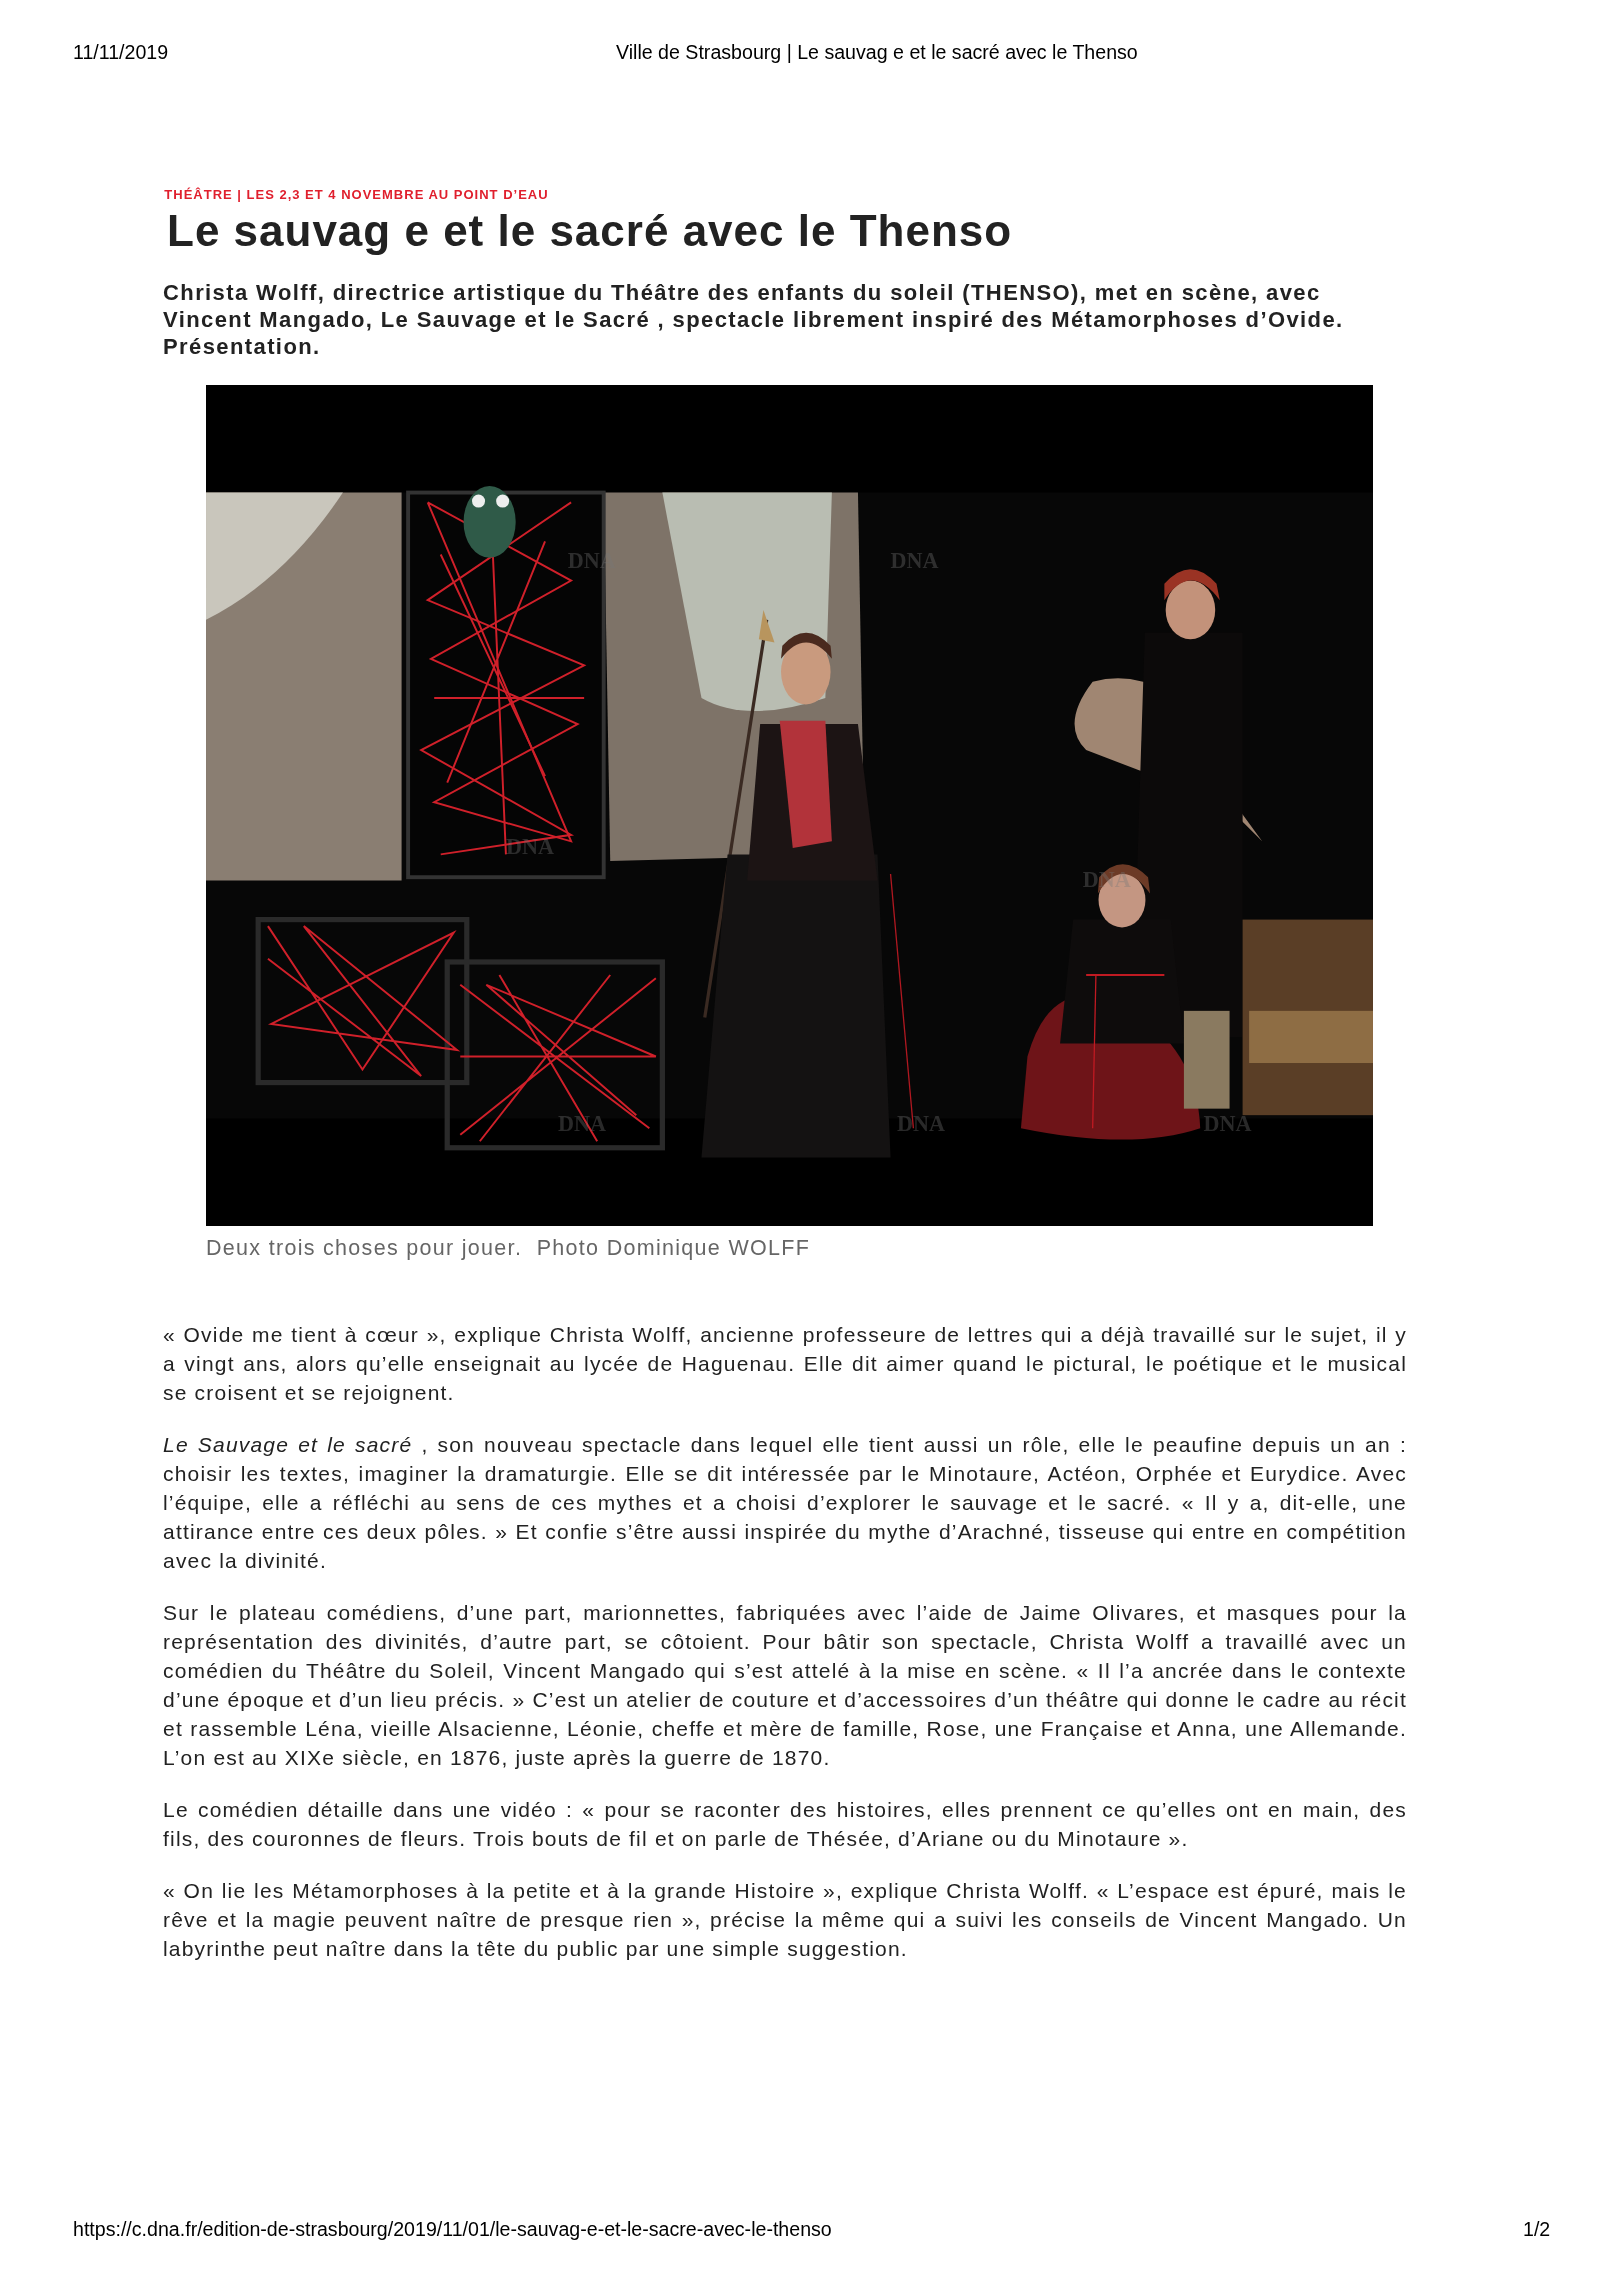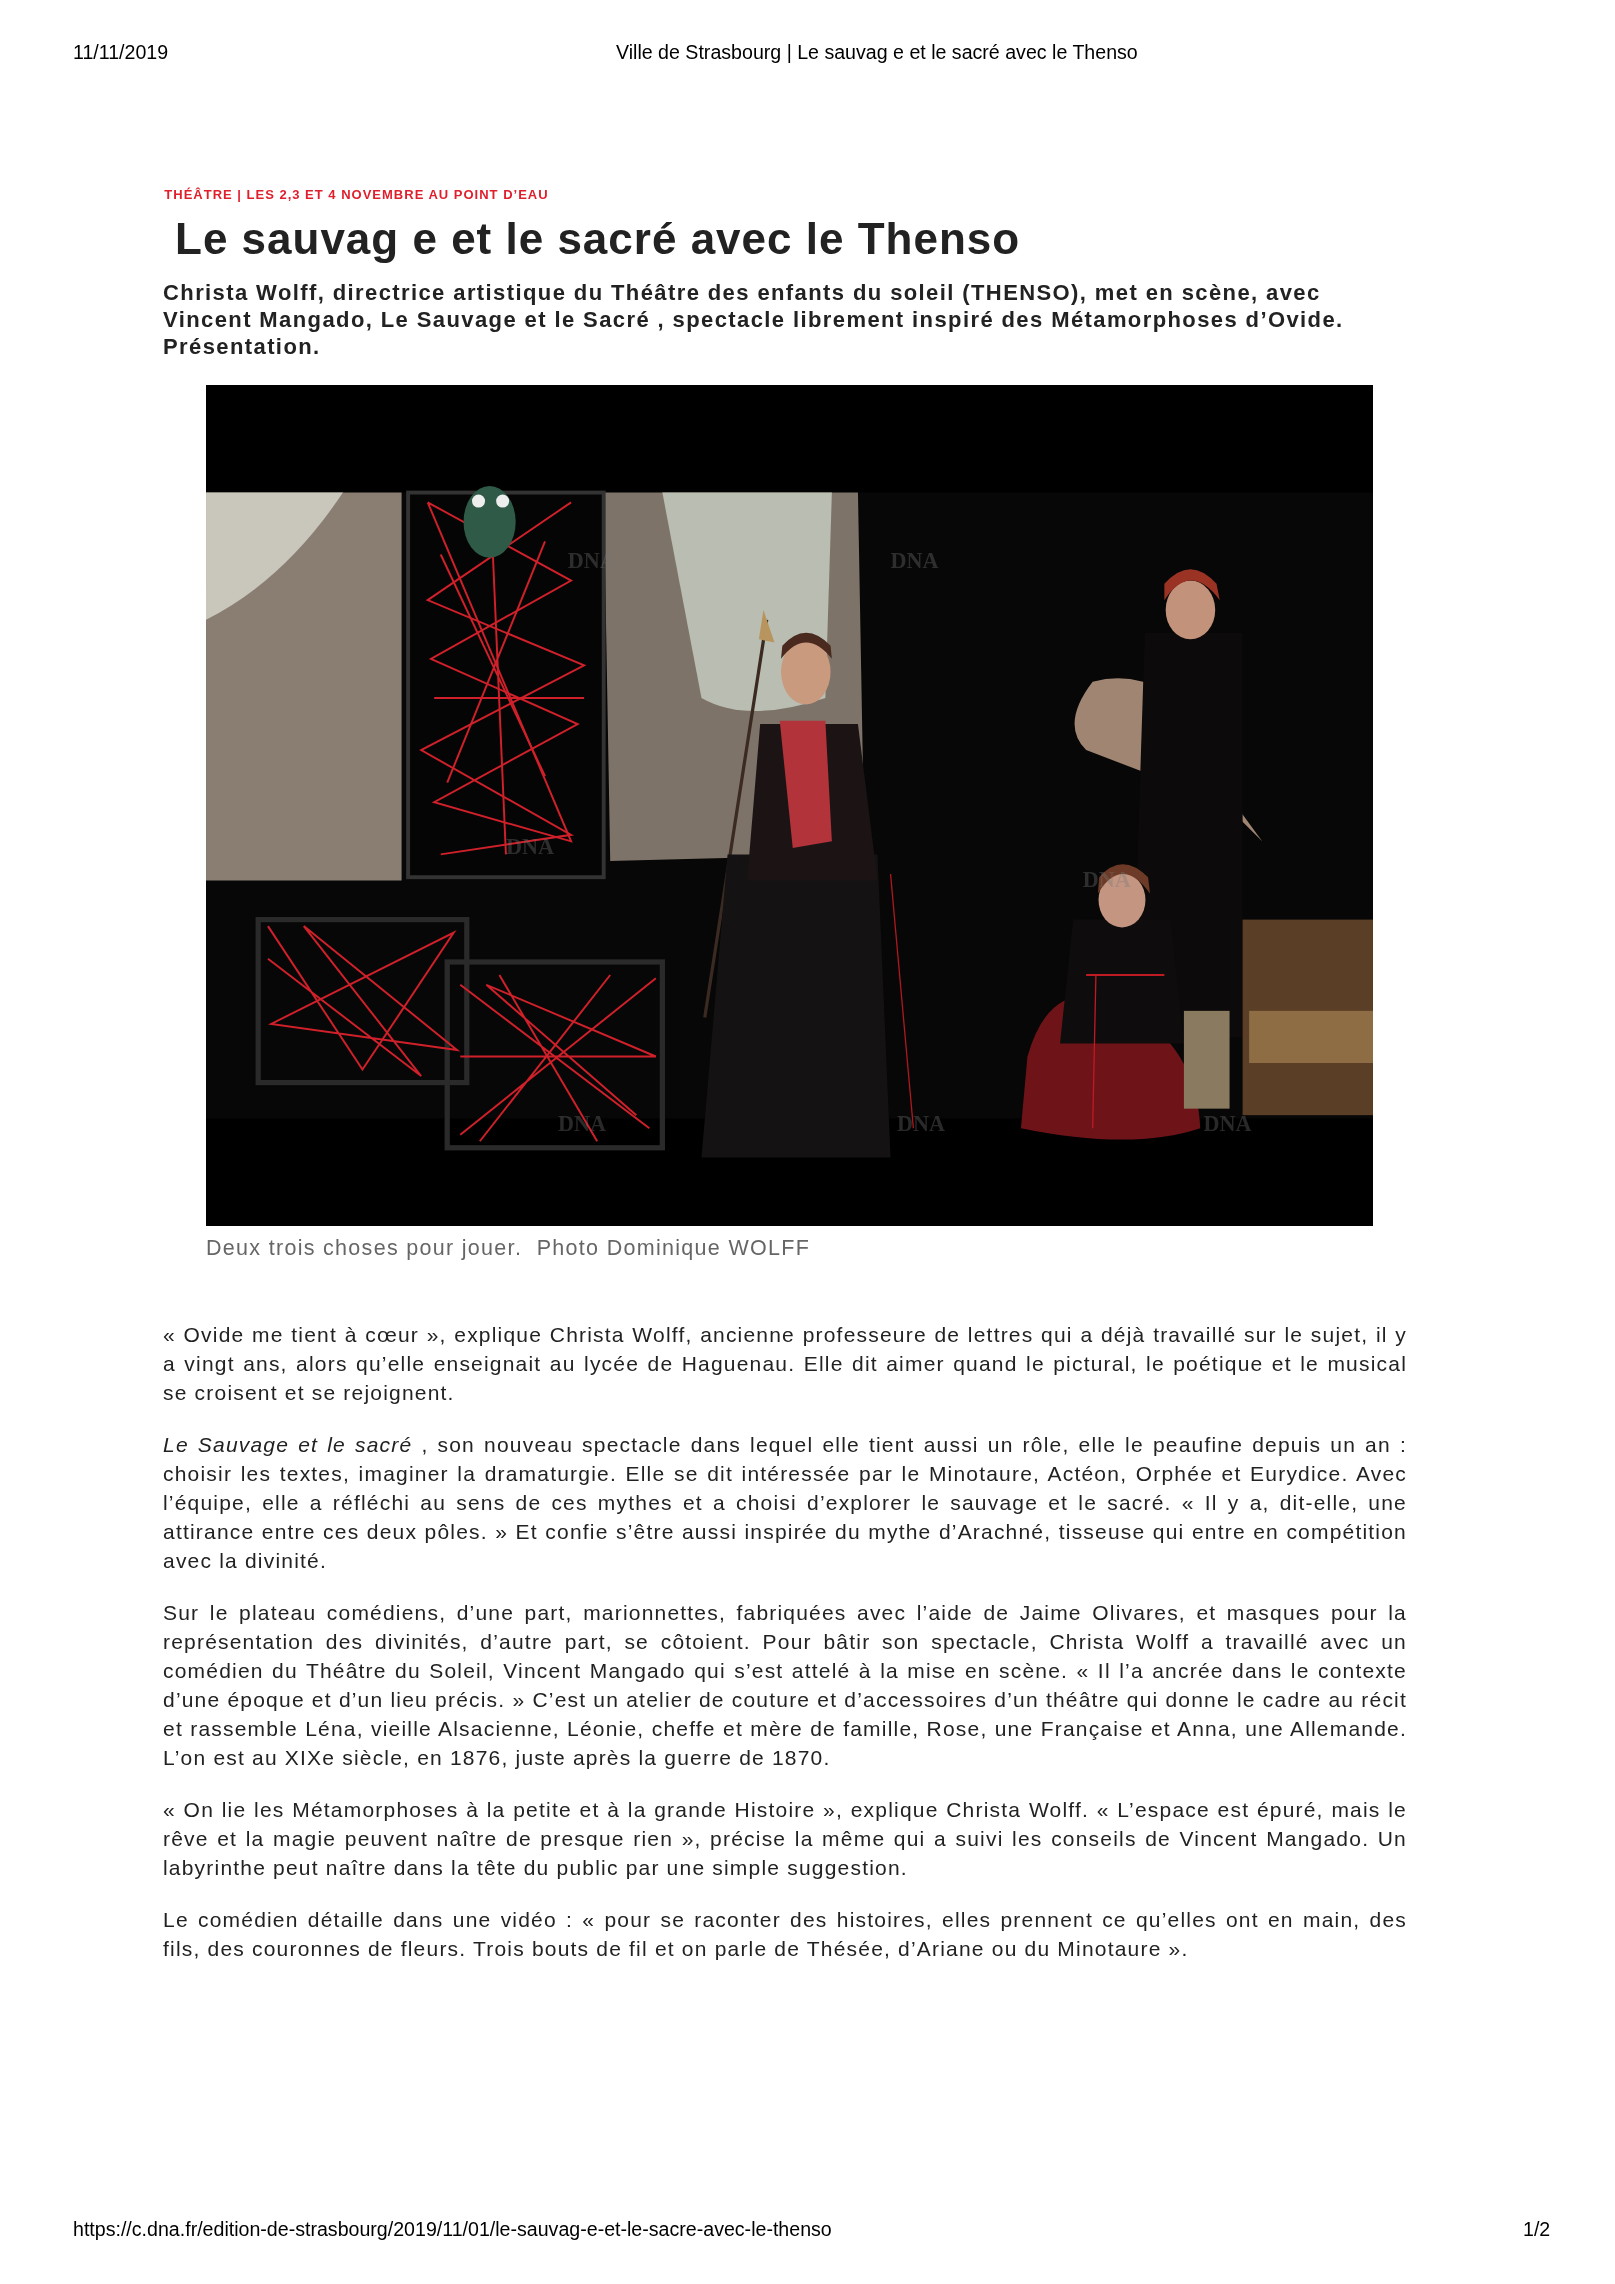--- a/index.html
+++ b/index.html
@@ -15,21 +15,21 @@
   .hdr-title { left: 616px; top: 41px; }
   .ftr-url { left: 73px; top: 2218px; }
   .ftr-page { left: 1523px; top: 2218px; }
 
   .article { position: absolute; left: 163px; top: 0; width: 1244px; }
   .kicker {
     position: absolute; top: 187px; left: 1.3px; font-size: 13px; font-weight: bold;
     letter-spacing: 1px; text-transform: uppercase; white-space: nowrap; text-align: center;
   }
   .title {
-    position: absolute; top: 201px; left: 0; margin: 12px; font-size: 44px;
+    position: absolute; top: 201px; left: 0; margin: 4px; font-size: 44px;
     font-weight: bold; line-height: 52px; letter-spacing: 1px; white-space: nowrap; color: #222;
   }
   .lede {
     position: absolute; top: 279px; left: 0; width: 1245px; margin: 0;
     font-size: 22px; font-weight: bold; line-height: 27px; letter-spacing: 1.4px; color: #222;
   }
   .figure { position: absolute; left: 206px; top: 385px; width: 1230px; }
   .photo { display: block; width: 1167px; height: 841px; background: #000; }
   .caption {
     text-align: left; margin-top: 10.4px; font-size: 21.5px; color: #666666;
@@ -52,22 +52,22 @@
 
 <article class="article">
   <div class="kicker" style="color:#e01f2d;">THÉÂTRE | LES 2,3 ET 4 NOVEMBRE AU POINT D’EAU</div>
   <h1 class="title">Le sauvag e et le sacré avec le Thenso</h1>
   <p class="lede">Christa Wolff, directrice artistique du Théâtre des enfants du soleil (THENSO), met en scène, avec Vincent Mangado, Le Sauvage et le Sacré , spectacle librement inspiré des Métamorphoses d’Ovide. Présentation.</p>
 
   <div class="body-text">
     <p>« Ovide me tient à cœur », explique Christa Wolff, ancienne professeure de lettres qui a déjà travaillé sur le sujet, il y a vingt ans, alors qu’elle enseignait au lycée de Haguenau. Elle dit aimer quand le pictural, le poétique et le musical se croisent et se rejoignent.</p>
     <p><em>Le Sauvage et le sacré</em><span> , son nouveau spectacle dans lequel elle tient aussi un rôle, elle le peaufine depuis un an : choisir les textes, imaginer la dramaturgie. Elle se dit intéressée par le Minotaure, Actéon, Orphée et Eurydice. Avec l’équipe, elle a réfléchi au sens de ces mythes et a choisi d’explorer le sauvage et le sacré. « Il y a, dit-elle, une attirance entre ces deux pôles. » Et confie s’être aussi inspirée du mythe d’Arachné, tisseuse qui entre en compétition avec la divinité.</span></p>
     <p>Sur le plateau comédiens, d’une part, marionnettes, fabriquées avec l’aide de Jaime Olivares, et masques pour la représentation des divinités, d’autre part, se côtoient. Pour bâtir son spectacle, Christa Wolff a travaillé avec un comédien du Théâtre du Soleil, Vincent Mangado qui s’est attelé à la mise en scène. « Il l’a ancrée dans le contexte d’une époque et d’un lieu précis. » C’est un atelier de couture et d’accessoires d’un théâtre qui donne le cadre au récit et rassemble Léna, vieille Alsacienne, Léonie, cheffe et mère de famille, Rose, une Française et Anna, une Allemande. L’on est au XIXe  siècle, en 1876, juste après la guerre de 1870.</p>
+    <p>Le comédien détaille dans une vidéo : « pour se raconter des histoires, elles prennent ce qu’elles ont en main, des fils, des couronnes de fleurs. Trois bouts de fil et on parle de Thésée, d’Ariane ou du Minotaure ».</p>
     <p>« On lie les Métamorphoses à la petite et à la grande Histoire », explique Christa Wolff. « L’espace est épuré, mais le rêve et la magie peuvent naître de presque rien », précise la même qui a suivi les conseils de Vincent Mangado. Un labyrinthe peut naître dans la tête du public par une simple suggestion.</p>
-    <p>Le comédien détaille dans une vidéo : « pour se raconter des histoires, elles prennent ce qu’elles ont en main, des fils, des couronnes de fleurs. Trois bouts de fil et on parle de Thésée, d’Ariane ou du Minotaure ».</p>
   </div>
 </article>
 
 <figure class="figure" style="margin:0;">
   <svg class="photo" viewBox="0 0 1790 1290" width="1167" height="841" role="img" aria-label="Stage scene: a woman in a red vest holding a spear, a seated woman in a red skirt holding red thread, a third woman beside a gramophone horn, frames strung with red thread, DNA watermark">
     <rect x="0" y="0" width="1790" height="1290" fill="#000"></rect>
 
     <g>
       <rect x="0" y="165" width="1790" height="960" fill="#070707"></rect>
 

